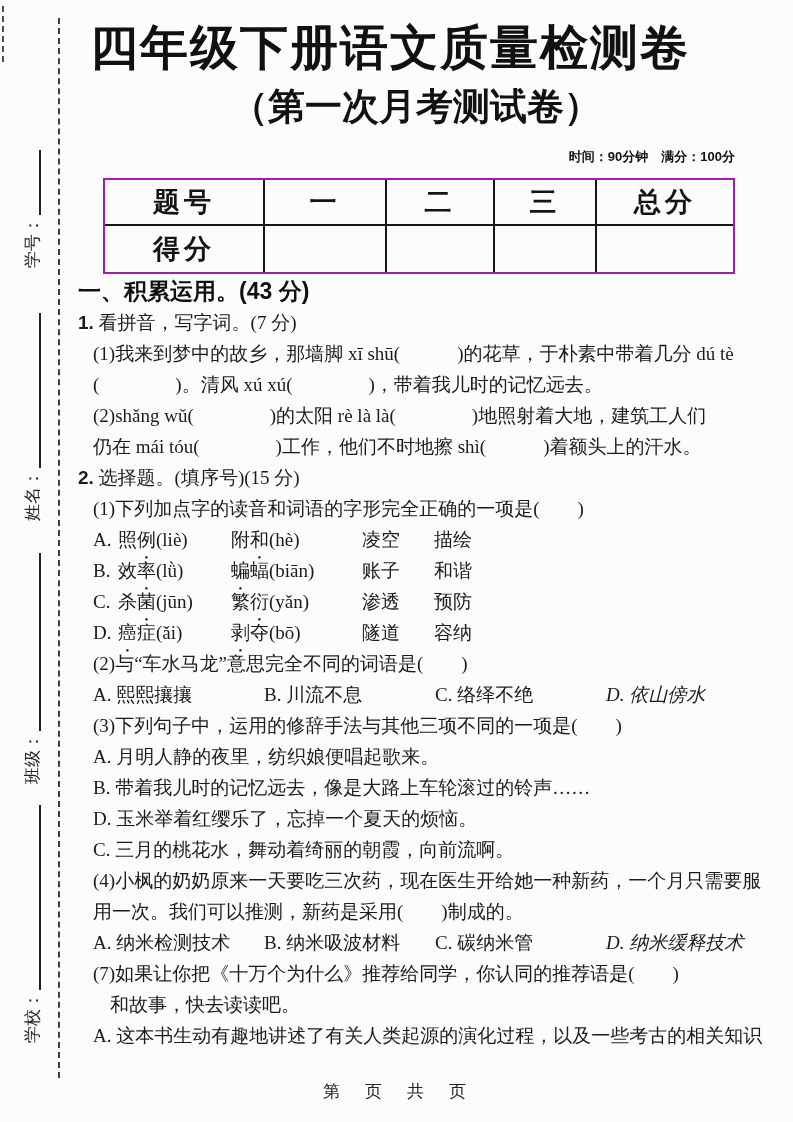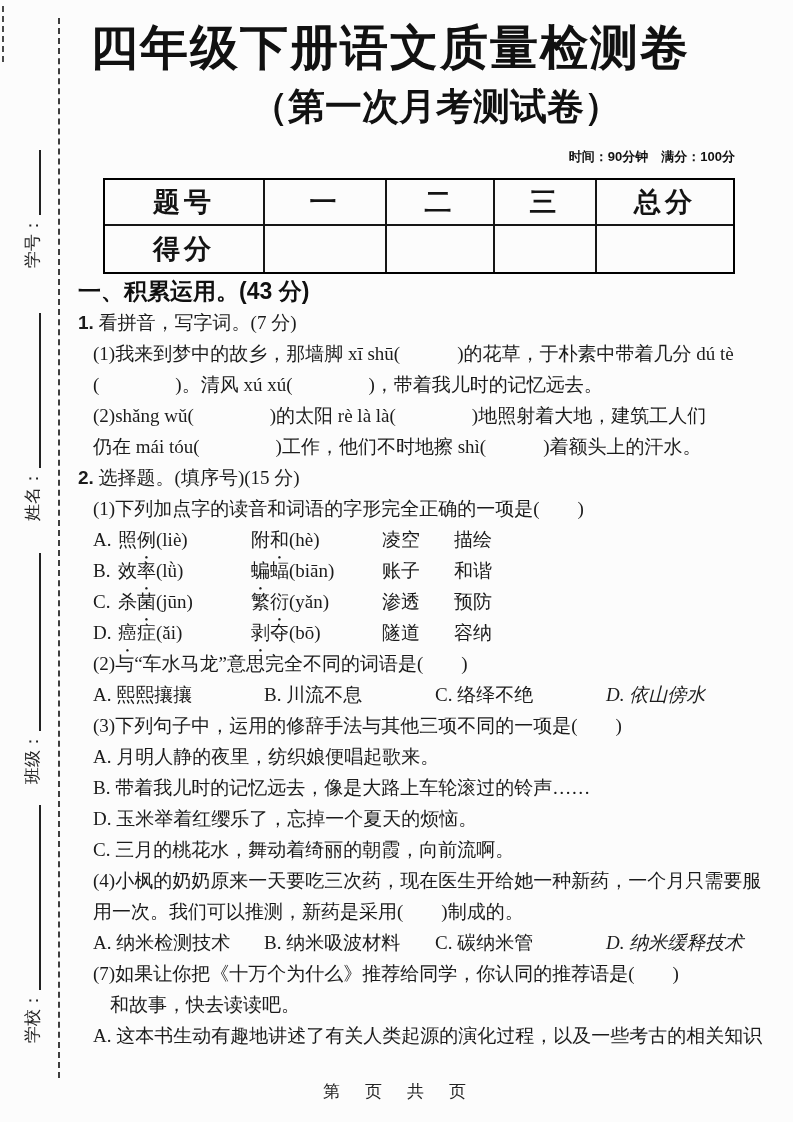--- a/index.html
+++ b/index.html
@@ -9,47 +9,47 @@
   .edge-dash{position:absolute;left:2px;top:6px;height:56px;border-left:2px dashed #4a4a4a;}
   .cutline{position:absolute;left:58px;top:18px;height:1060px;border-left:2px dashed #3d3d3d;}
   .mfield{position:absolute;display:flex;align-items:flex-end;height:24px;
           transform:rotate(-90deg);transform-origin:0 0;
           font-size:17px;font-family:"Liberation Serif",serif;color:#222;white-space:nowrap;}
   .mfield .mline{flex:1;border-bottom:2px solid #222;margin:0 0 3px 2px;}
   
   .title{position:absolute;left:90px;top:16px;width:660px;text-align:left;
          font-family:"Liberation Sans",sans-serif;font-weight:bold;font-size:48px;
          letter-spacing:2px;color:#111;white-space:nowrap;}
-  .subtitle{position:absolute;left:106px;top:82px;width:660px;text-align:center;
+  .subtitle{position:absolute;left:86px;top:82px;width:660px;text-align:center;
          font-family:"Liberation Sans",sans-serif;font-weight:bold;font-size:37px;
          color:#111;white-space:nowrap;}
   .exam-info{position:absolute;left:103px;top:148px;width:632px;text-align:right;
          font-family:"Liberation Sans",sans-serif;font-weight:bold;font-size:13px;color:#111;}
   
   .score-table{position:absolute;left:103px;top:178px;display:grid;
          grid-template-columns:158px 122px 108px 102px 138px;
-         grid-template-rows:44px 48px;border:2px solid #000000;}
+         grid-template-rows:44px 48px;border:2px solid #a21caf;}
   .score-table .cell{border-left:2px solid #161616;border-top:2px solid #161616;
          display:flex;align-items:center;justify-content:center;
          font-size:27px;font-weight:bold;color:#141414;letter-spacing:4px;}
   .score-table .cell:nth-child(-n+5){border-top:none;}
   .score-table .cell:nth-child(5n+1){border-left:none;}
   
   .body{position:absolute;left:78px;top:276px;width:668px;font-size:19px;
         line-height:31px;color:#1b1b1b;}
   .line{height:31px;white-space:nowrap;}
   .ind{padding-left:15px;}
   .ind2{padding-left:32px;}
   .sec{font-family:"Liberation Sans",sans-serif;font-weight:bold;font-size:23px;color:#101010;}
   .qnum{font-weight:bold;font-family:"Liberation Sans",sans-serif;}
   
   .wrow{display:flex;}
   .wrow .lt{width:25px;}
   .wrow .w1{width:113px;}
-  .wrow .w2{width:131px;margin-left:20px;}
+  .wrow .w2{width:131px;}
   .wrow .w3{width:72px;}
   .dc{position:relative;}
   .dc::after{content:"•";position:absolute;left:50%;transform:translateX(-50%);
              bottom:-13px;font-size:11px;line-height:11px;color:#1b1b1b;}
   
   .orow{display:flex;}
   .orow span{width:171px;}
   .orow span:last-child{width:auto;font-style:italic;}
   
   .footer{position:absolute;left:0;right:0;top:1080px;text-align:center;

